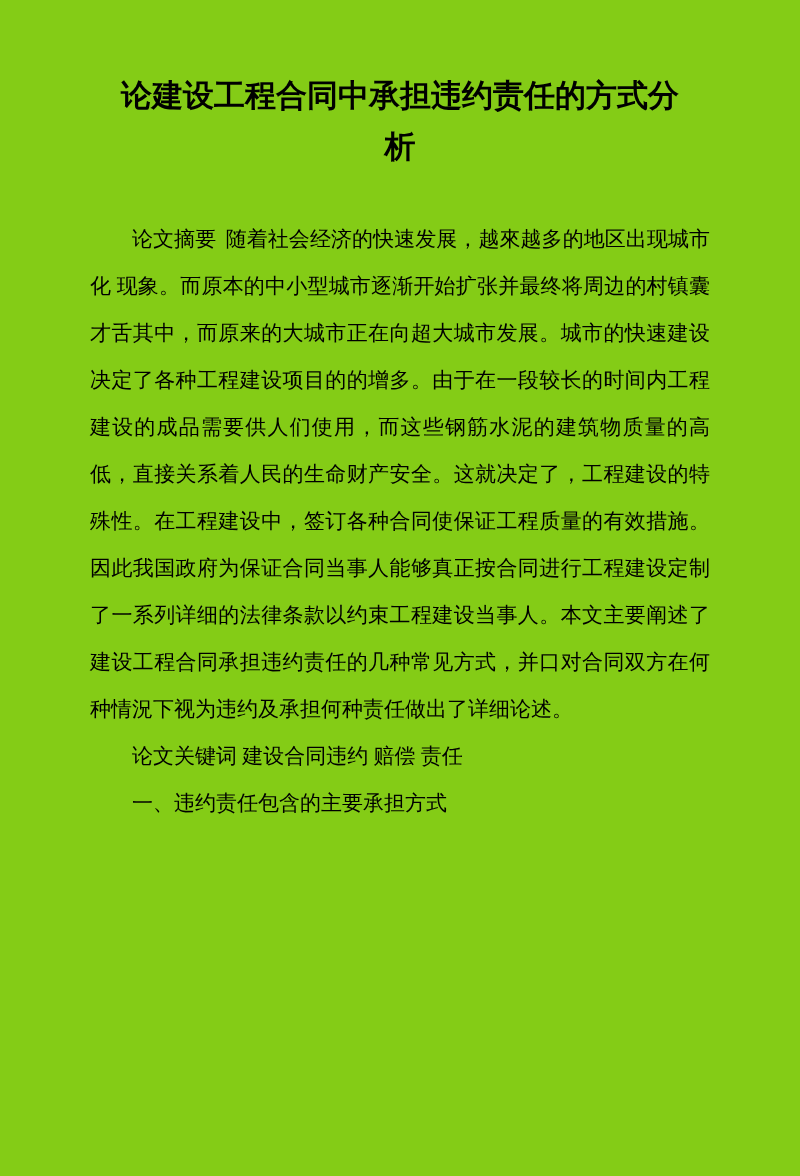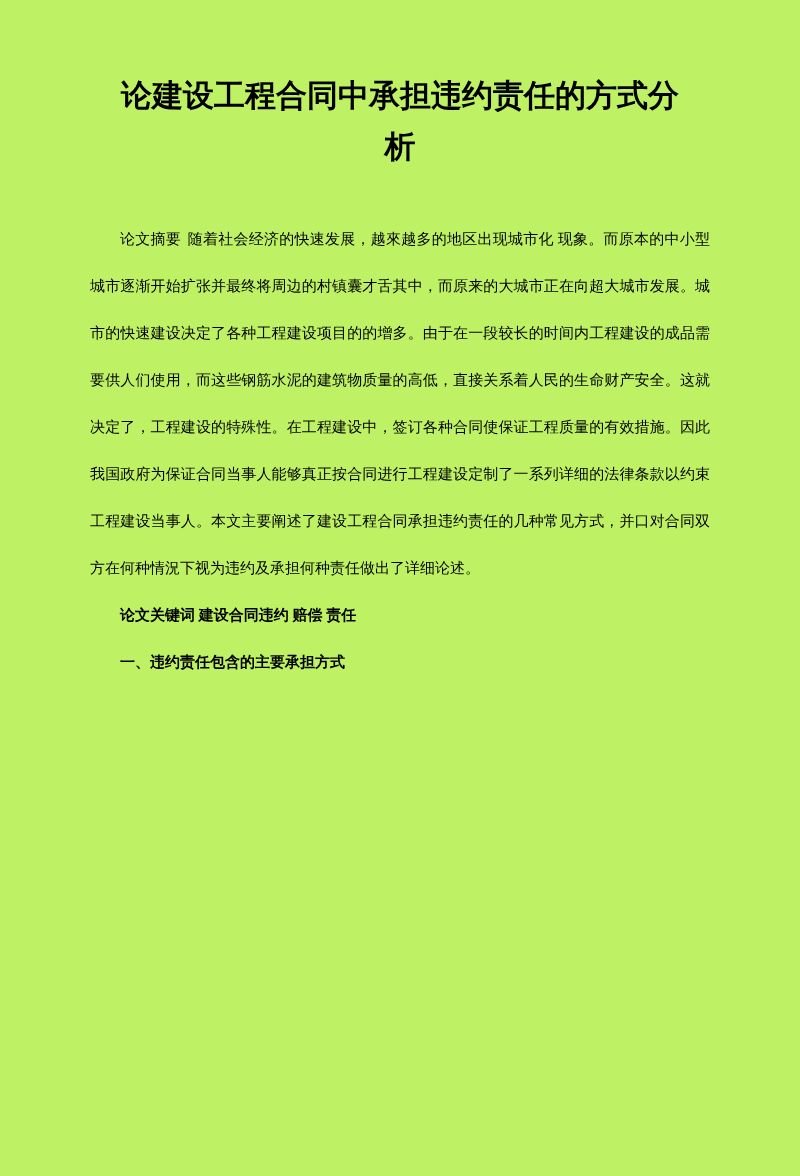--- a/index.html
+++ b/index.html
@@ -7,43 +7,43 @@
     padding: 0;
     background: #ffffff;
   }
   .page {
     position: relative;
     width: 800px;
     height: 1176px;
     box-sizing: border-box;
     margin: 0 auto;
     padding: 52px 90px 30px 90px;
-    background: #bef264;
+    background: #84cc16;
     color: #000000;
     font-family: "Liberation Serif", "DejaVu Serif", serif;
     overflow: hidden;
   }
   .doc-title {
     max-width: 580px;
     margin: 18px auto 44px auto;
     font-size: 31px;
     font-weight: bold;
     line-height: 1.65;
     text-align: center;
   }
   .para {
     margin: 0;
-    font-size: 15px;
+    font-size: 21px;
     line-height: 47px;
     text-align: justify;
     text-indent: 2em;
     word-break: break-all;
   }
   .para.bold {
-    font-weight: bold;
+    font-weight: normal;
   }
   .lead-label {
     padding-right: 0.45em;
   }
 </style>
 </head>
 <body>
 
 <div class="page">
 

